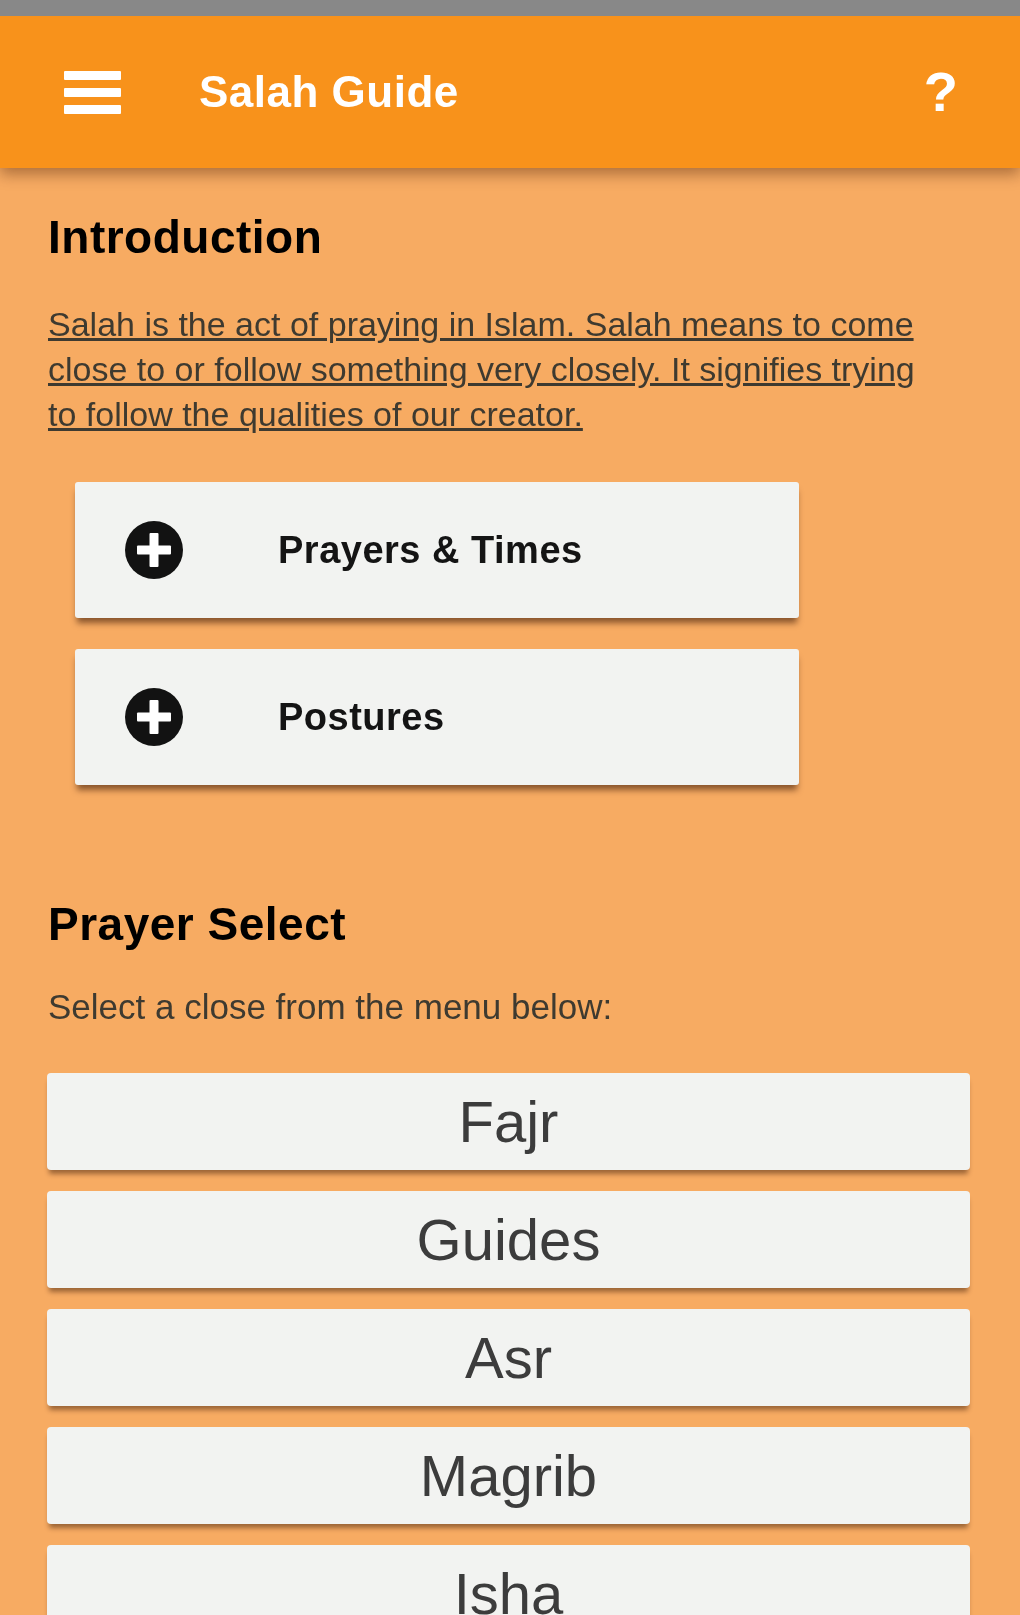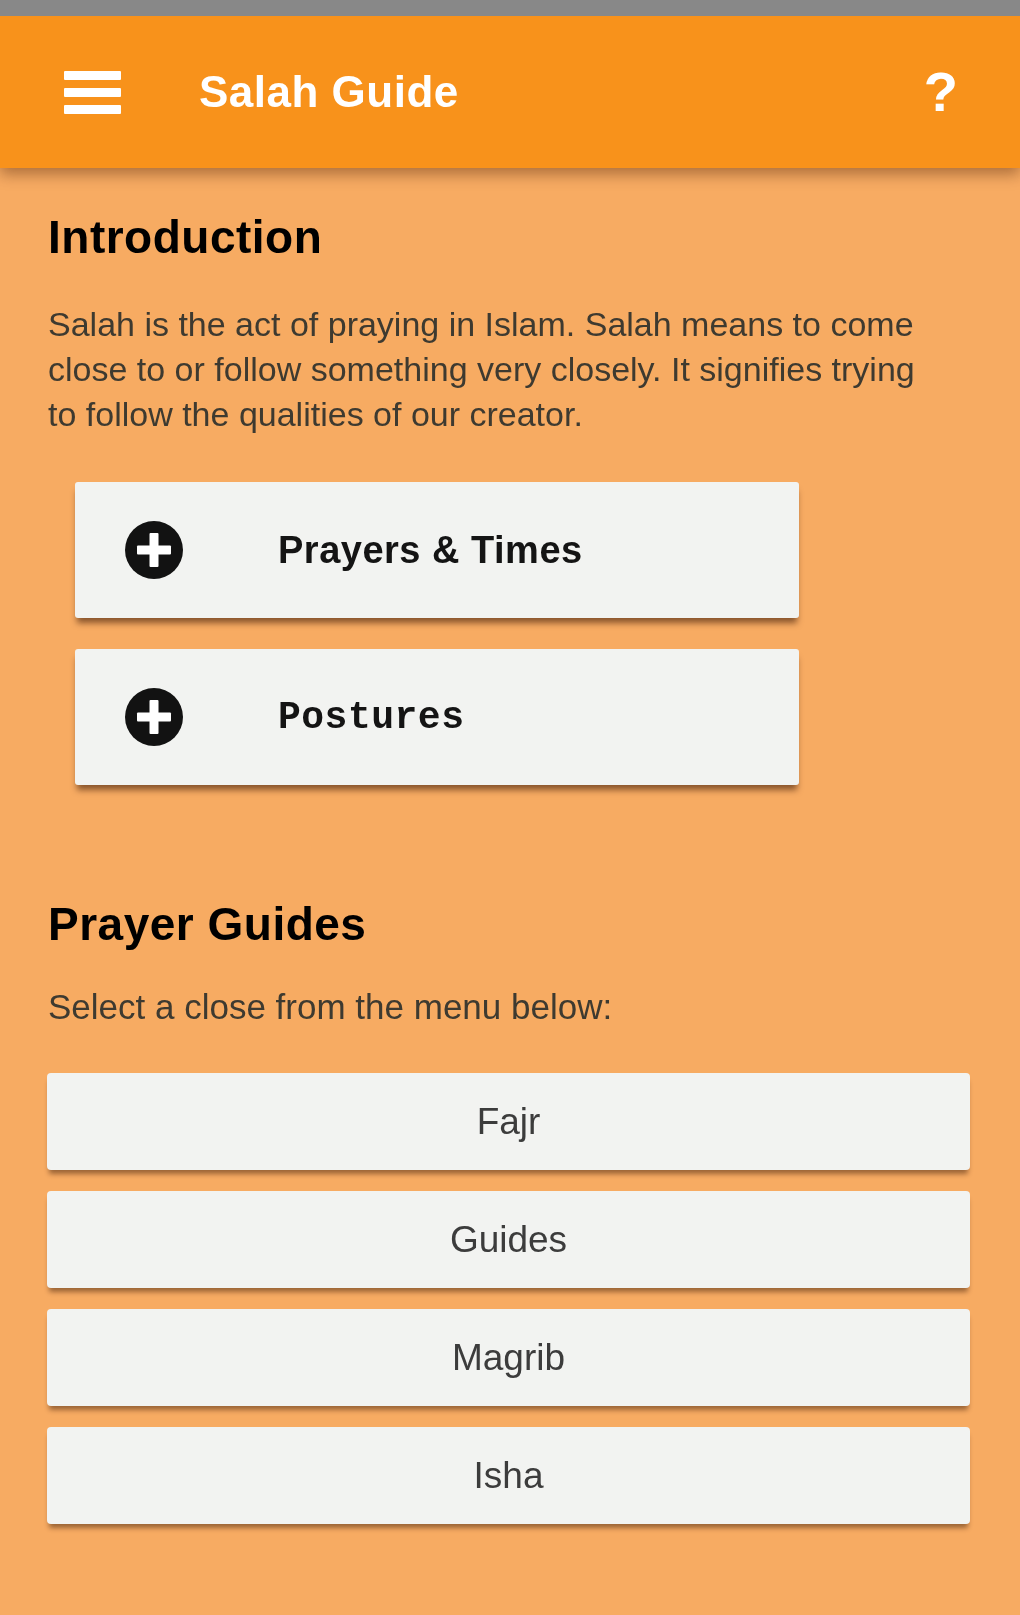--- a/index.html
+++ b/index.html
@@ -62,37 +62,38 @@
     color: #000000;
     letter-spacing: 0.5px;
   }
   .intro-heading { margin-top: 42px; }
   .intro-text {
     margin-top: 38px;
     width: 872px;
     font-size: 34px;
     line-height: 45px;
     color: #3E3A30;
+    text-decoration: underline;
   }
 
   
   .card {
     width: 724px;
     height: 136px;
     margin-left: 27px;
     background: #F2F3F1;
     border-radius: 3px;
     display: flex;
     align-items: center;
     padding-left: 50px;
     cursor: pointer;
     box-shadow: 0 7px 6px -2px rgba(45, 15, 0, 0.55);
   }
   .card-first { margin-top: 45px; }
-  .card + .card { margin-top: 31px; font-family: Liberation Mono, monospace; }
+  .card + .card { margin-top: 31px; }
   .plus-icon {
     position: relative;
     flex: none;
     width: 58px; height: 58px;
     border-radius: 50%;
     background: #121212;
   }
   .plus-icon::before, .plus-icon::after {
     content: "";
     position: absolute;
@@ -122,21 +123,21 @@
     display: flex;
     align-items: center;
     justify-content: center;
     width: 923px;
     height: 97px;
     margin-left: -1px;
     background: #F2F3F1;
     border: none;
     border-radius: 4px;
     font-family: "Liberation Sans", "DejaVu Sans", sans-serif;
-    font-size: 37px;
+    font-size: 58px;
     color: #3C3C3C;
     cursor: pointer;
     box-shadow: 0 6px 5px -2px rgba(45, 15, 0, 0.45);
   }
   .prayer-btn-first { margin-top: 46px; }
   .prayer-btn + .prayer-btn { margin-top: 21px; }
 
   
   .bottom-strip {
     position: absolute;
@@ -173,25 +174,26 @@
     <div class="card card-first">
       <span class="plus-icon"></span>
       <span class="card-label">Prayers &amp; Times</span>
     </div>
 
     <div class="card">
       <span class="plus-icon"></span>
       <span class="card-label">Postures</span>
     </div>
 
-    <h2 class="section-heading guides-heading">Prayer Guides</h2>
+    <h2 class="section-heading guides-heading">Prayer Select</h2>
     <p class="guides-subtitle">Select a close from the menu below:</p>
 
     <button class="prayer-btn prayer-btn-first">Fajr</button>
     <button class="prayer-btn">Guides</button>
+    <button class="prayer-btn">Asr</button>
     <button class="prayer-btn">Magrib</button>
     <button class="prayer-btn">Isha</button>
 
   </main>
 
   <div class="bottom-strip"></div>
 
 </div>
 
 </body></html>

